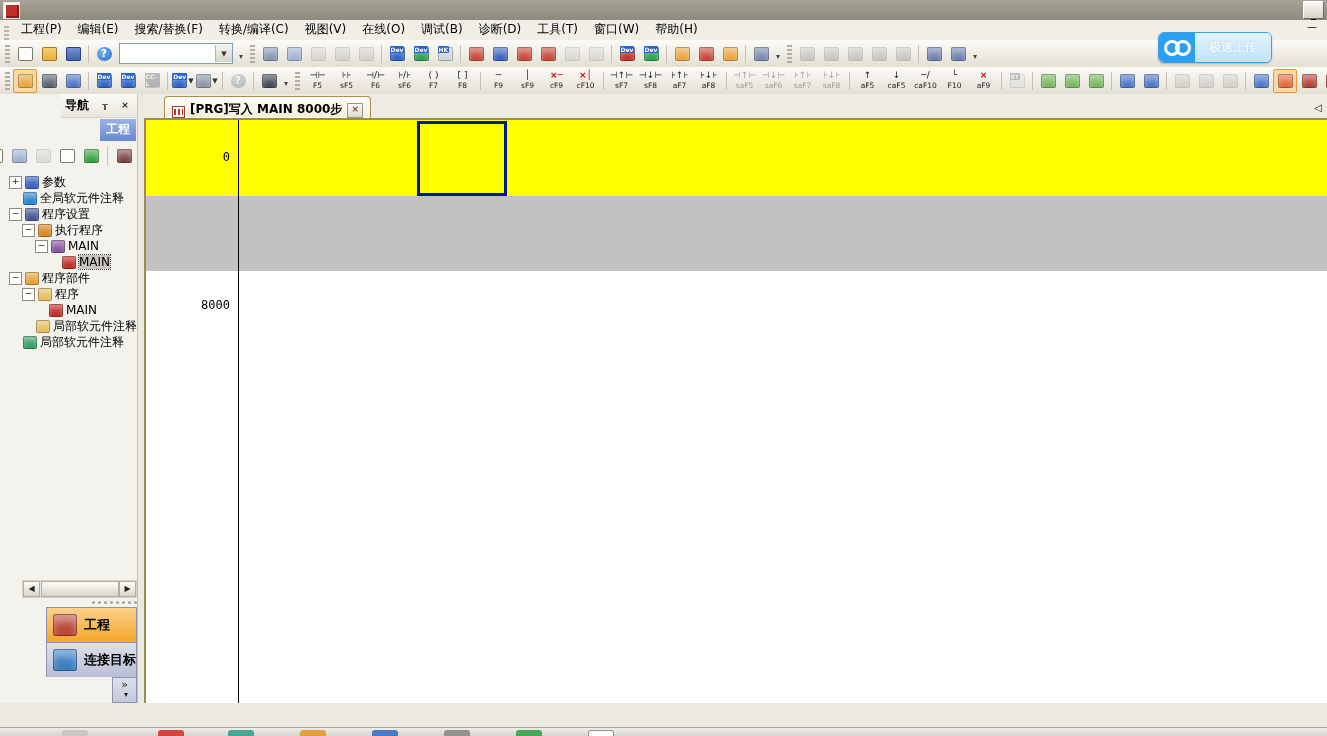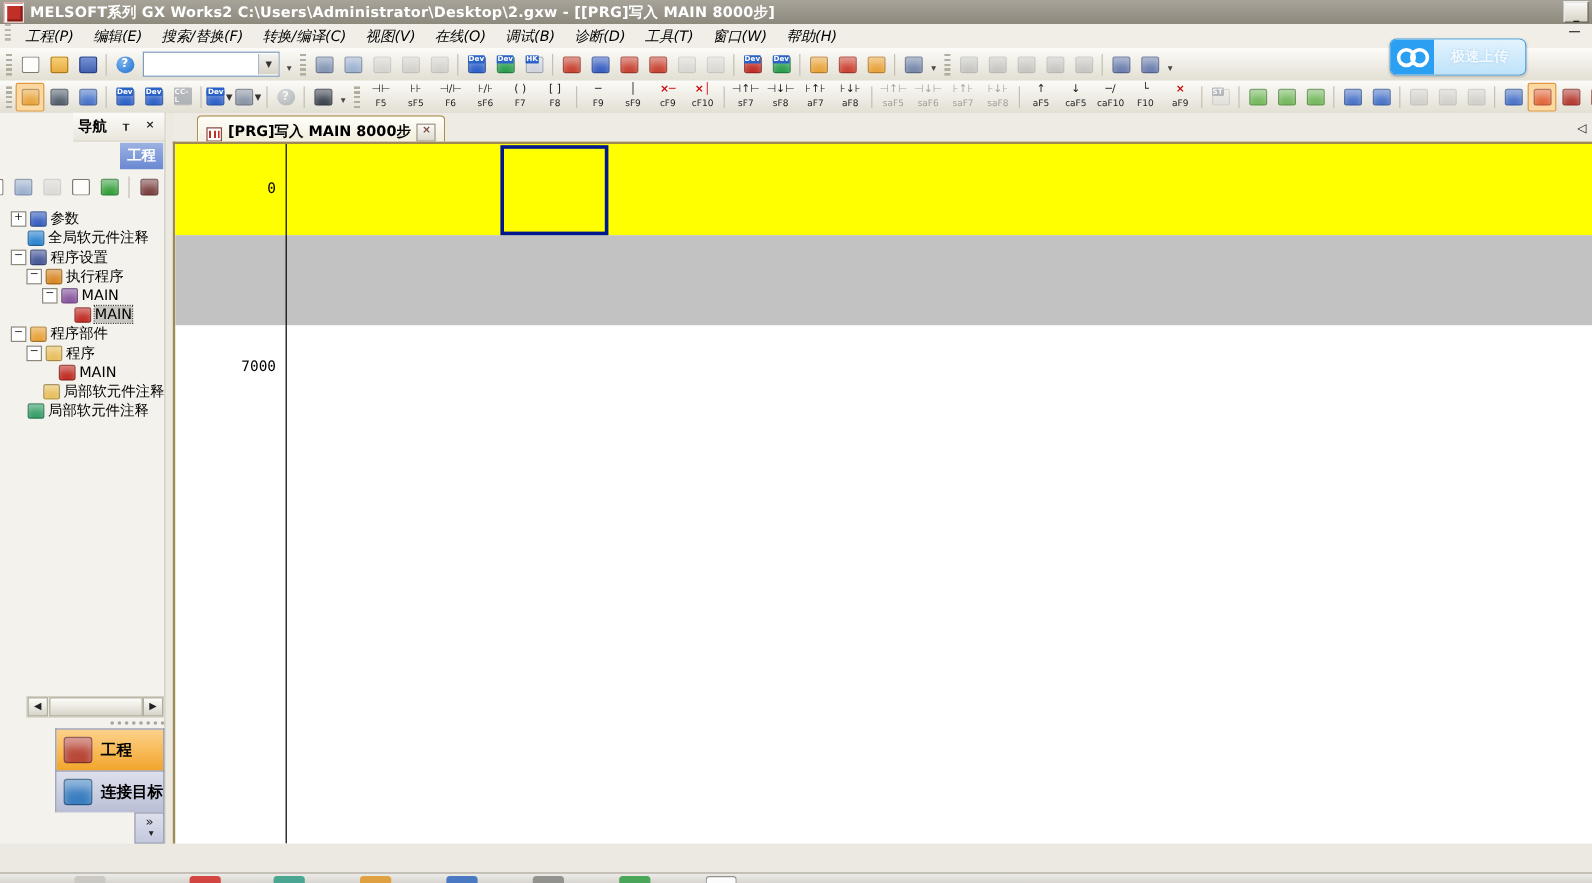--- a/index.html
+++ b/index.html
@@ -11,21 +11,21 @@
     background:linear-gradient(#a8a399,#8e897d);color:#fff;font-weight:bold;padding:0 3px;}
   .app-ico{width:15px;height:15px;margin-right:5px;background:#c03028;border:1px solid #e9e6e0;
     box-shadow:inset 2px 2px 0 #fff,inset -2px -2px 0 #8a1d18;}
   .title-text{white-space:nowrap;overflow:hidden;font-size:12px;letter-spacing:.2px;}
   .win-min{margin-left:auto;width:19px;height:16px;background:linear-gradient(#fbfaf7,#d6d2c6);
     border:1px solid #fff;border-right-color:#6f6a60;border-bottom-color:#6f6a60;
     display:flex;align-items:flex-end;justify-content:center;color:#000;font-size:10px;line-height:9px;}
 
   
   .menubar{position:absolute;top:20px;left:0;right:0;height:20px;background:#f0eee7;
-    border-bottom:1px solid #d9d5c9;display:flex;align-items:flex-start;font-style:italic;}
+    border-bottom:1px solid #d9d5c9;display:flex;align-items:flex-end;}
   .mgrip{width:5px;height:14px;margin:0 4px;background:repeating-linear-gradient(#b9b5a8 0 2px,transparent 2px 4px);}
   .menu-item{padding:2px 8px;white-space:nowrap;}
   .mdi-min{position:absolute;right:8px;top:3px;width:14px;height:12px;color:#000;font-size:10px;line-height:7px;text-align:center;}
 
   
   .tbrow{position:absolute;left:0;right:0;height:27px;display:flex;align-items:center;
     background:linear-gradient(#fcfbf8,#e2dfd3);border-bottom:1px solid #cfccc0;padding-left:2px;}
   .tb1{top:40px;} .tb2{top:67px;}
   .tgrip{width:5px;height:18px;margin:0 3px;background:repeating-linear-gradient(#b2ae9f 0 2px,transparent 2px 4px);flex:none;}
   .tsep{width:1px;height:18px;background:#c4c0b3;margin:0 3px;flex:none;}
@@ -140,21 +140,20 @@
     border-top:1px solid #a9a59a;overflow:hidden;}
   .tk{position:absolute;top:2px;width:26px;height:12px;border-radius:3px 3px 0 0;opacity:.9;}
 </style>
 </head>
 <body>
 
 <div id="app">
 
   <div class="titlebar">
     <span class="app-ico"></span>
-    <span class="title-text">MELSOFT系列 GX Works2 C:\Users\Administrator\Desktop\2.gxw - [[PRG]写入 MAIN 8000步]</span>
     <span class="win-min">_</span>
   </div>
 
   <div class="menubar">
     <span class="mgrip"></span>
     <span id="menu-items" style="display:flex;">
         <span class="menu-item">工程(P)</span>
         <span class="menu-item">编辑(E)</span>
         <span class="menu-item">搜索/替换(F)</span>
         <span class="menu-item">转换/编译(C)</span>
@@ -617,21 +616,21 @@
         <span>[PRG]写入 MAIN 8000步</span>
         <span class="tab-close">×</span>
       </div>
       <span class="tab-scroll">◁</span>
     </div>
     <div class="editor">
       <div class="row-yellow"></div>
       <div class="row-gray"></div>
       <div class="busline"></div>
       <div class="rownum rn0">0</div>
-      <div class="rownum rn8000">7000</div>
+      <div class="rownum rn8000">8000</div>
       <div class="cursor-cell"></div>
     </div>
   </div>
 
 
   <div class="taskbar">
     <span class="tk" style="left:62px;background:#c8c5bf;"></span>
     <span class="tk" style="left:158px;background:#d23430;"></span>
     <span class="tk" style="left:228px;background:#3aa08a;"></span>
     <span class="tk" style="left:300px;background:#e09a30;"></span>

